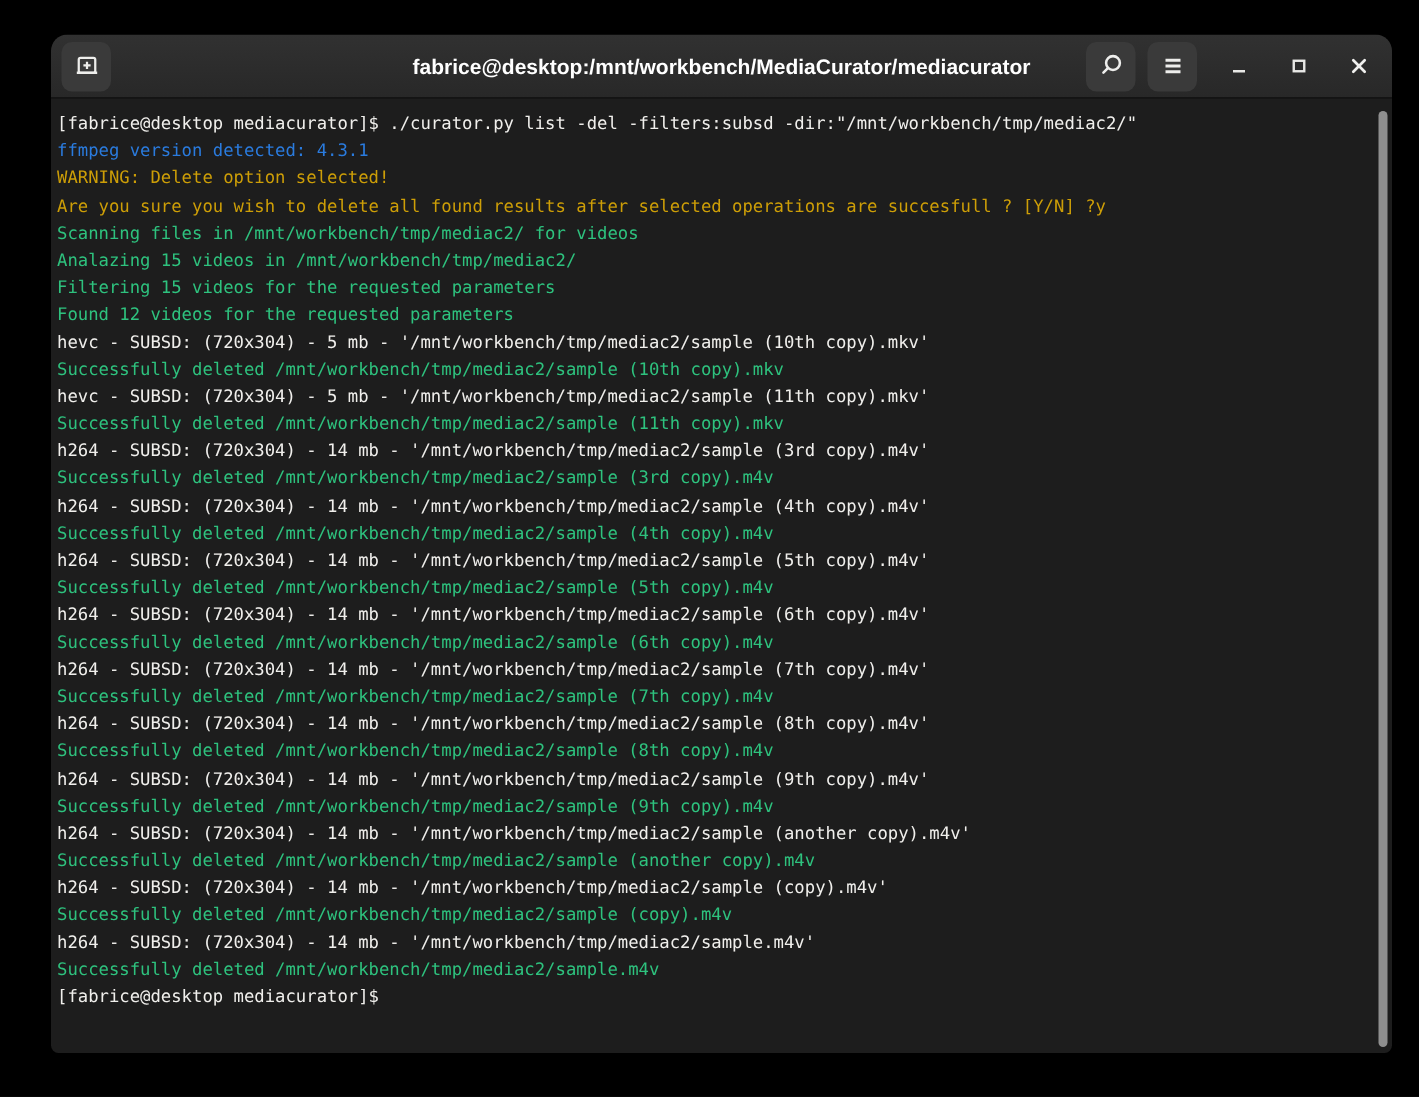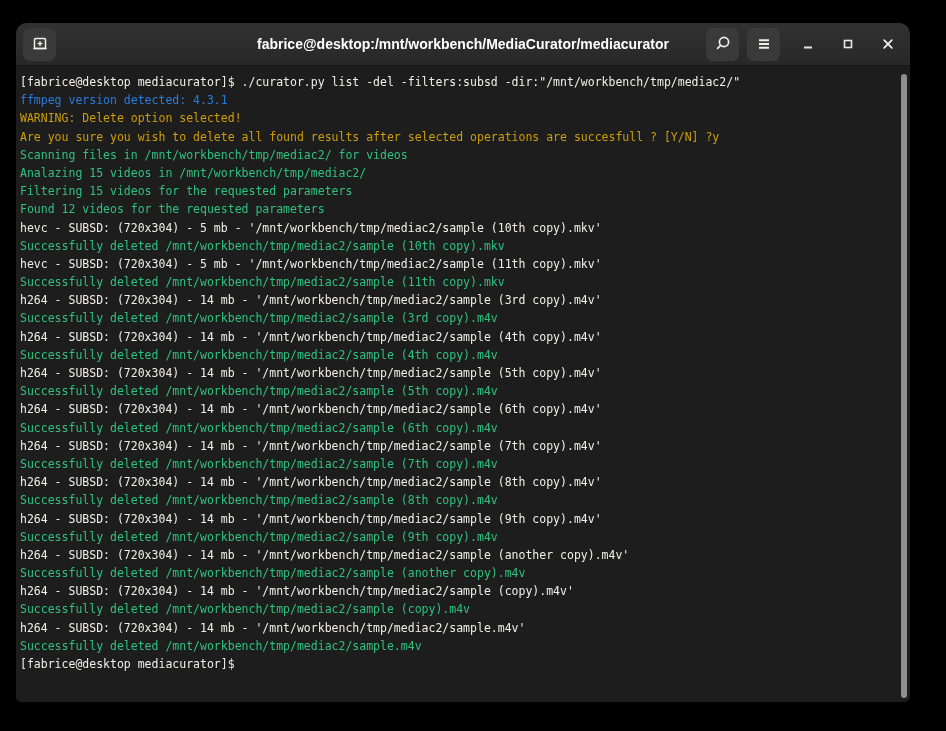--- a/index.html
+++ b/index.html
@@ -6,21 +6,21 @@
     margin: 0;
     padding: 0;
     width: 946px;
     height: 731px;
     background: #000000;
     overflow: hidden;
     font-family: "Liberation Sans", sans-serif;
   }
   .window {
     position: absolute;
-    left: 16px;
+    left: 34px;
     top: 23px;
     width: 894px;
     height: 679px;
     border-radius: 11px 11px 5px 5px;
     overflow: hidden;
     display: flex;
     flex-direction: column;
     box-shadow: 0 4px 18px rgba(0,0,0,0.9);
   }
   .titlebar {

